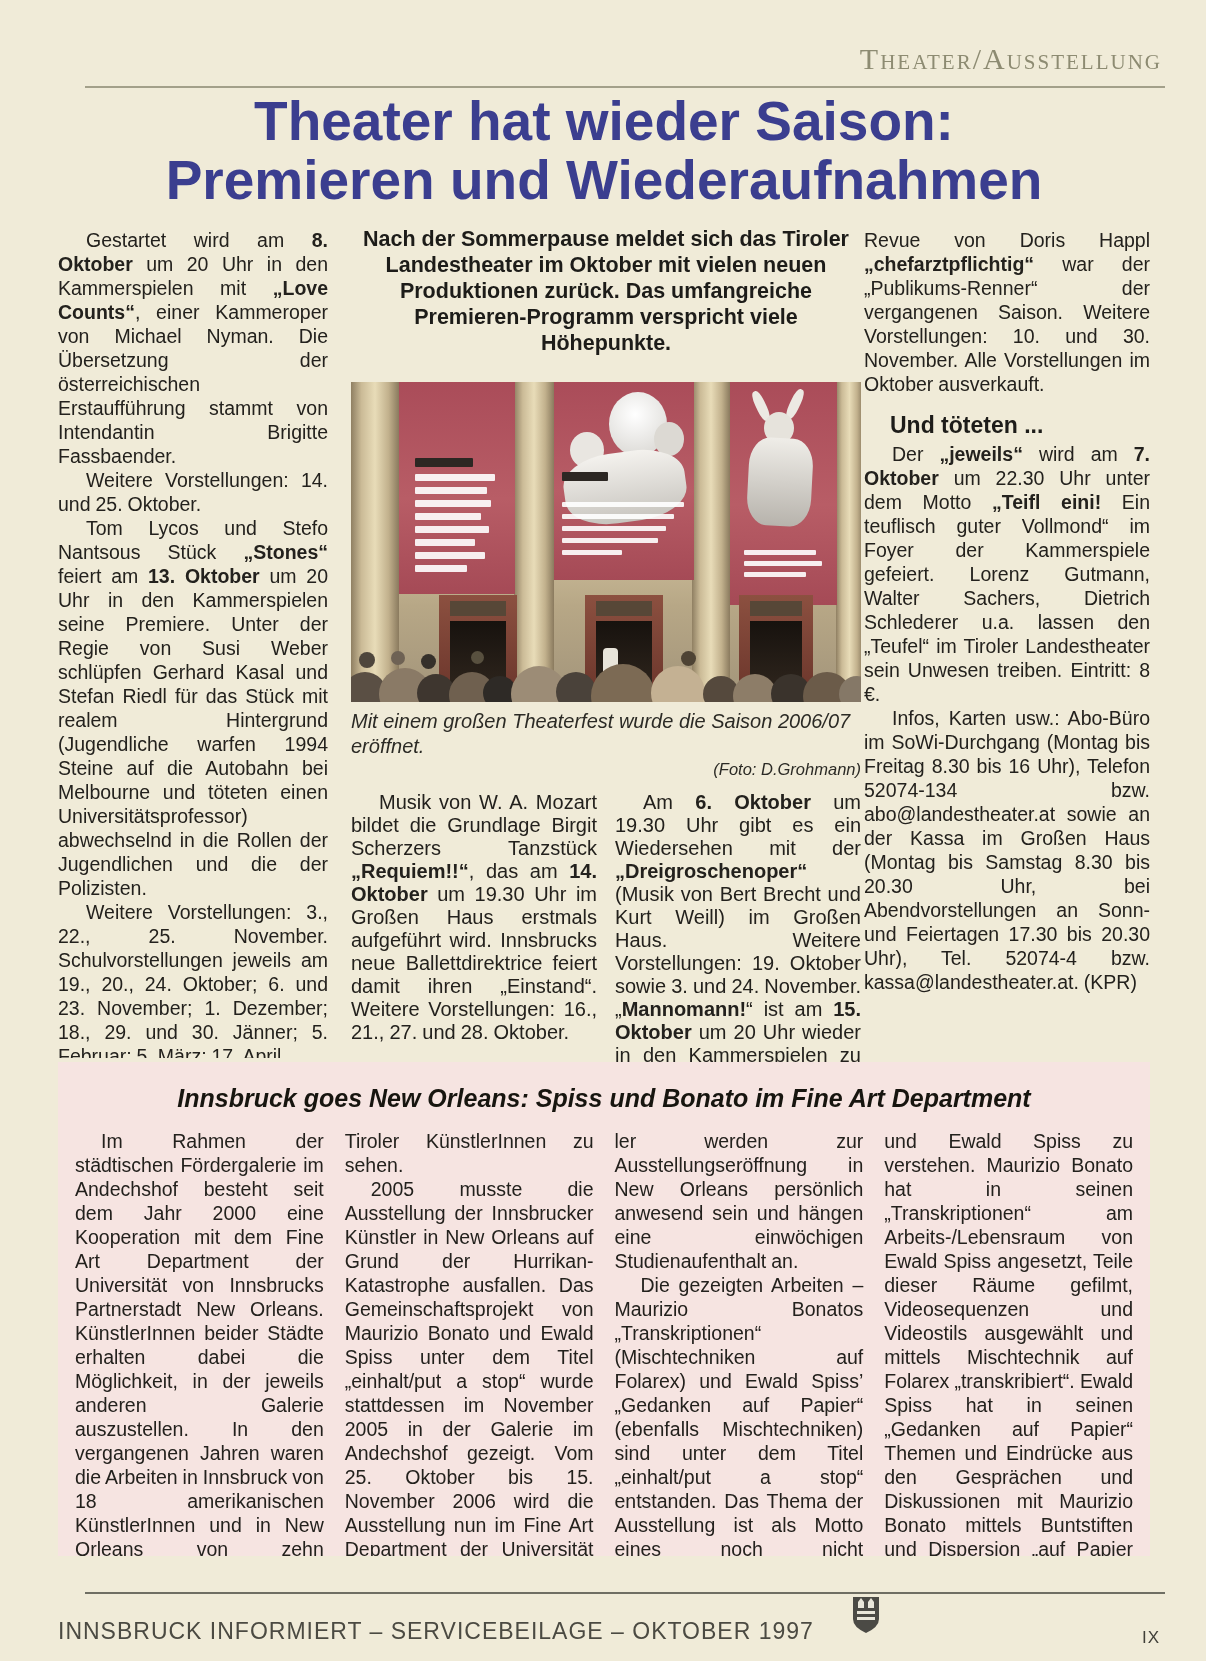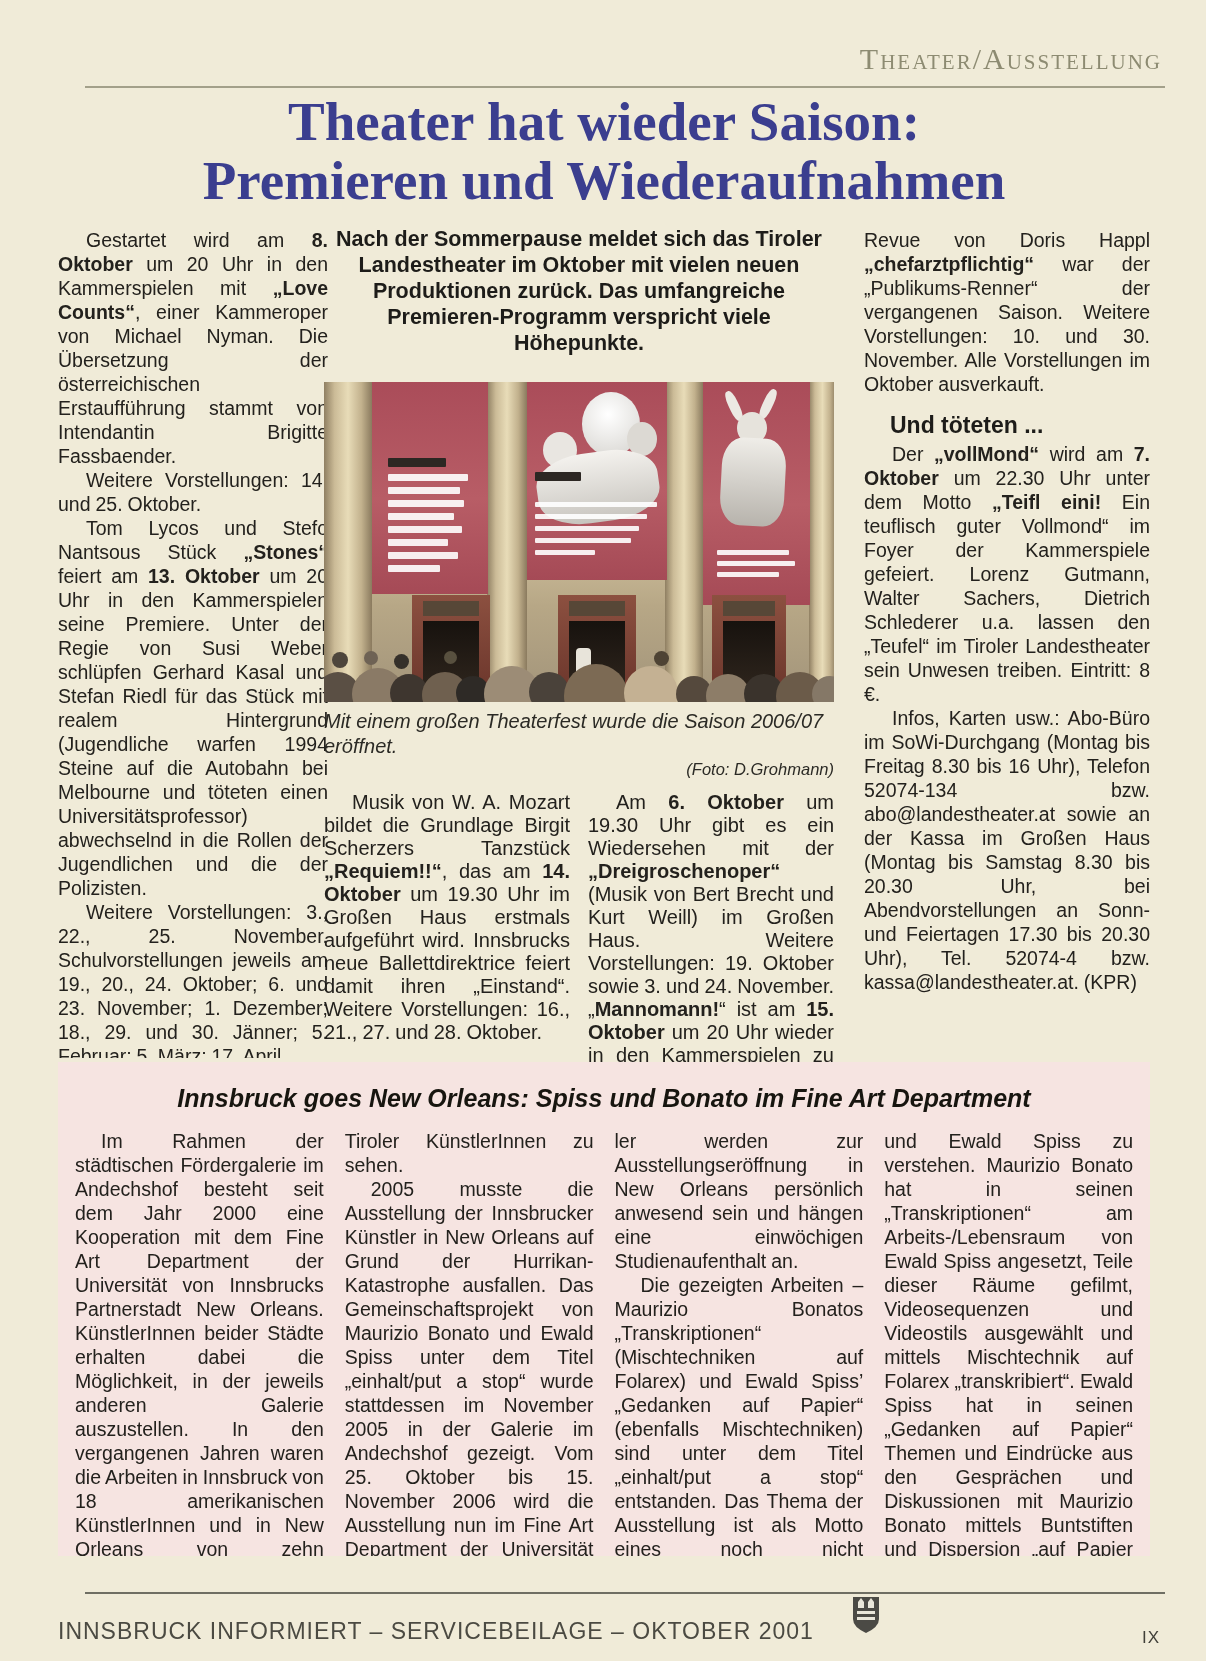--- a/index.html
+++ b/index.html
@@ -10,29 +10,29 @@
   }
   
   .kicker{
     position:absolute;top:42px;right:44px;
     font-family:"Liberation Serif", serif;font-variant:small-caps;
     font-size:30px;letter-spacing:2px;color:#8d8b72;
   }
   .kicker-rule{position:absolute;top:86px;left:85px;width:1080px;height:2px;background:#a3a08a;}
   .title{
     position:absolute;top:92px;left:58px;width:1092px;margin:0;
-    text-align:center;font-family:Liberation Serif, serif;font-weight:bold;
+    text-align:center;font-family:Liberation Sans, sans-serif;font-weight:bold;
     font-size:55px;line-height:59px;color:#3b3e8f;
   }
   
   .body{margin:0;font-size:19.5px;line-height:24px;text-align:justify;text-indent:28px;word-spacing:-0.5px;}
   .body.cont{text-indent:0;}
   .col-left{position:absolute;left:58px;top:228px;width:270px;height:830px;overflow:hidden;}
   .col-right{position:absolute;left:864px;top:228px;width:286px;height:830px;overflow:hidden;}
-  .col-center{position:absolute;left:324px;top:226px;width:510px;height:836px;overflow:hidden;}
+  .col-center{position:absolute;left:351px;top:226px;width:510px;height:836px;overflow:hidden;}
   .intro{margin:0 2px;font-weight:bold;text-align:center;font-size:21.5px;line-height:26px;text-indent:0;color:#1d1c19;}
   .subhead{margin:16px 0 3px 26px;font-size:23px;font-weight:bold;color:#1d1c19;}
   
   .photo{
     position:relative;width:510px;height:320px;margin-top:26px;overflow:hidden;
     background:linear-gradient(180deg,#d8cba9 0%,#cbbc99 52%,#b7a786 70%,#a2947a 100%);
   }
   .stone-col{position:absolute;top:0;bottom:0;
     background:linear-gradient(90deg,#8f7f62 0%,#cbbb97 22%,#e8dcb8 50%,#c2b18d 78%,#8a7a5e 100%);}
   .banner{position:absolute;top:0;background:linear-gradient(180deg,#aa4c59,#b85d66 55%,#a54a56);}
@@ -175,21 +175,21 @@
       </div>
       <div class="subcol">
         <p class="body">Am <b>6. Oktober</b> um 19.30 Uhr gibt es ein Wiedersehen mit der <b>„Dreigroschenoper“</b> (Musik von Bert Brecht und Kurt Weill) im Großen Haus. Weitere Vorstellungen: 19. Oktober sowie 3. und 24. November. „<b>Mannomann!</b>“ ist am <b>15. Oktober</b> um 20 Uhr wieder in den Kammerspielen zu sehen. Die</p>
       </div>
     </div>
   </div>
 
   <div class="col-right">
     <p class="body cont">Revue von Doris Happl <b>„chefarztpflichtig“</b> war der „Publikums-Renner“ der vergangenen Saison. Weitere Vorstellungen: 10. und 30. November. Alle Vorstellungen im Oktober ausverkauft.</p>
     <h2 class="subhead">Und töteten ...</h2>
-    <p class="body">Der <b>„vollMond“</b> wird am <b>7. Oktober</b> um 22.30 Uhr unter dem Motto <b>„Teifl eini!</b> Ein teuflisch guter Vollmond“ im Foyer der Kammerspiele gefeiert. Lorenz Gutmann, Walter Sachers, Dietrich Schlederer u.a. lassen den „Teufel“ im Tiroler Landestheater sein Unwesen treiben. Eintritt: 8 €.</p>
+    <p class="body">Der <b>„jeweils“</b> wird am <b>7. Oktober</b> um 22.30 Uhr unter dem Motto <b>„Teifl eini!</b> Ein teuflisch guter Vollmond“ im Foyer der Kammerspiele gefeiert. Lorenz Gutmann, Walter Sachers, Dietrich Schlederer u.a. lassen den „Teufel“ im Tiroler Landestheater sein Unwesen treiben. Eintritt: 8 €.</p>
     <p class="body">Infos, Karten usw.: Abo-Büro im SoWi-Durchgang (Montag bis Freitag 8.30 bis 16 Uhr), Telefon 52074-134 bzw. abo@landestheater.at sowie an der Kassa im Großen Haus (Montag bis Samstag 8.30 bis 20.30 Uhr, bei Abendvorstellungen an Sonn- und Feiertagen 17.30 bis 20.30 Uhr), Tel. 52074-4 bzw. kassa@landestheater.at. (KPR)</p>
   </div>
 
   <section class="pink-box">
     <h2 class="pink-heading">Innsbruck goes New Orleans: Spiss und Bonato im Fine Art Department</h2>
     <div class="pink-cols">
       <div class="pcol">
         <p class="body">Im Rahmen der städtischen Fördergalerie im Andechshof besteht seit dem Jahr 2000 eine Kooperation mit dem Fine Art Department der Universität von Innsbrucks Partnerstadt New Orleans. KünstlerInnen beider Städte erhalten dabei die Möglichkeit, in der jeweils anderen Galerie auszustellen. In den vergangenen Jahren waren die Arbeiten in Innsbruck von 18 amerikanischen KünstlerInnen und in New Orleans von zehn Innsbrucker/</p>
       </div>
       <div class="pcol">
@@ -200,21 +200,21 @@
         <p class="body cont">ler werden zur Ausstellungseröffnung in New Orleans persönlich anwesend sein und hängen eine einwöchigen Studienaufenthalt an.</p>
         <p class="body">Die gezeigten Arbeiten – Maurizio Bonatos „Transkriptionen“ (Mischtechniken auf Folarex) und Ewald Spiss’ „Gedanken auf Papier“ (ebenfalls Mischtechniken) sind unter dem Titel „einhalt/put a stop“ entstanden. Das Thema der Ausstellung ist als Motto eines noch nicht abgeschlossenen künstlerischen Dialogs zwischen Maurizio Bonato</p>
       </div>
       <div class="pcol">
         <p class="body cont">und Ewald Spiss zu verstehen. Maurizio Bonato hat in seinen „Transkriptionen“ am Arbeits-/Lebensraum von Ewald Spiss angesetzt, Teile dieser Räume gefilmt, Videosequenzen und Videostils ausgewählt und mittels Mischtechnik auf Folarex „transkribiert“. Ewald Spiss hat in seinen „Gedanken auf Papier“ Themen und Eindrücke aus den Gesprächen und Diskussionen mit Maurizio Bonato mittels Buntstiften und Dispersion „auf Papier gedacht“. (KPR)</p>
       </div>
     </div>
   </section>
 
   <div class="footer-rule"></div>
-  <div class="footer-text">INNSBRUCK INFORMIERT – SERVICEBEILAGE – OKTOBER 2001</div>
+  <div class="footer-text">INNSBRUCK INFORMIERT – SERVICEBEILAGE – OKTOBER 1997</div>
   <svg class="shield" width="28" height="38" viewBox="0 0 28 38" aria-hidden="true">
     <path d="M1 1 h26 v22 q0 8 -13 14 q-13 -6 -13 -14 Z" fill="#4b4a45"></path>
     <path d="M6 6 l3 -4 l3 4 v6 h-6 Z" fill="#e9e6da"></path>
     <path d="M16 6 l3 -4 l3 4 v6 h-6 Z" fill="#e9e6da"></path>
     <rect x="5" y="15" width="18" height="3" fill="#e9e6da"></rect>
     <rect x="5" y="21" width="18" height="3" fill="#e9e6da"></rect>
   </svg>
   <div class="page-number">IX</div>
 
 </div>

